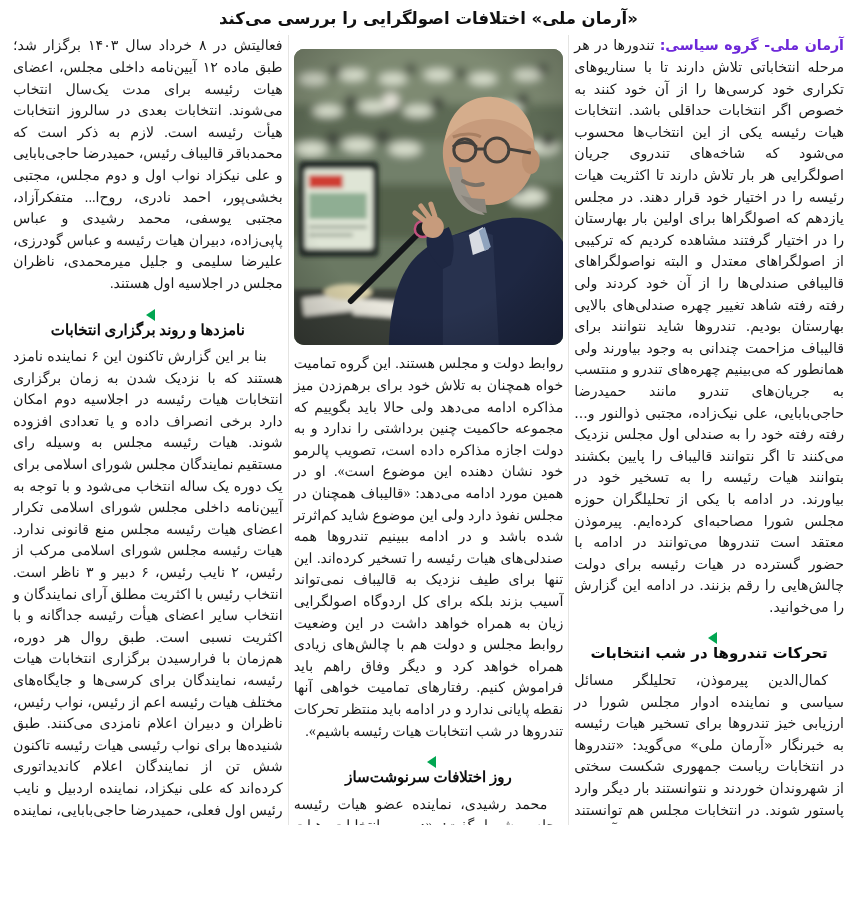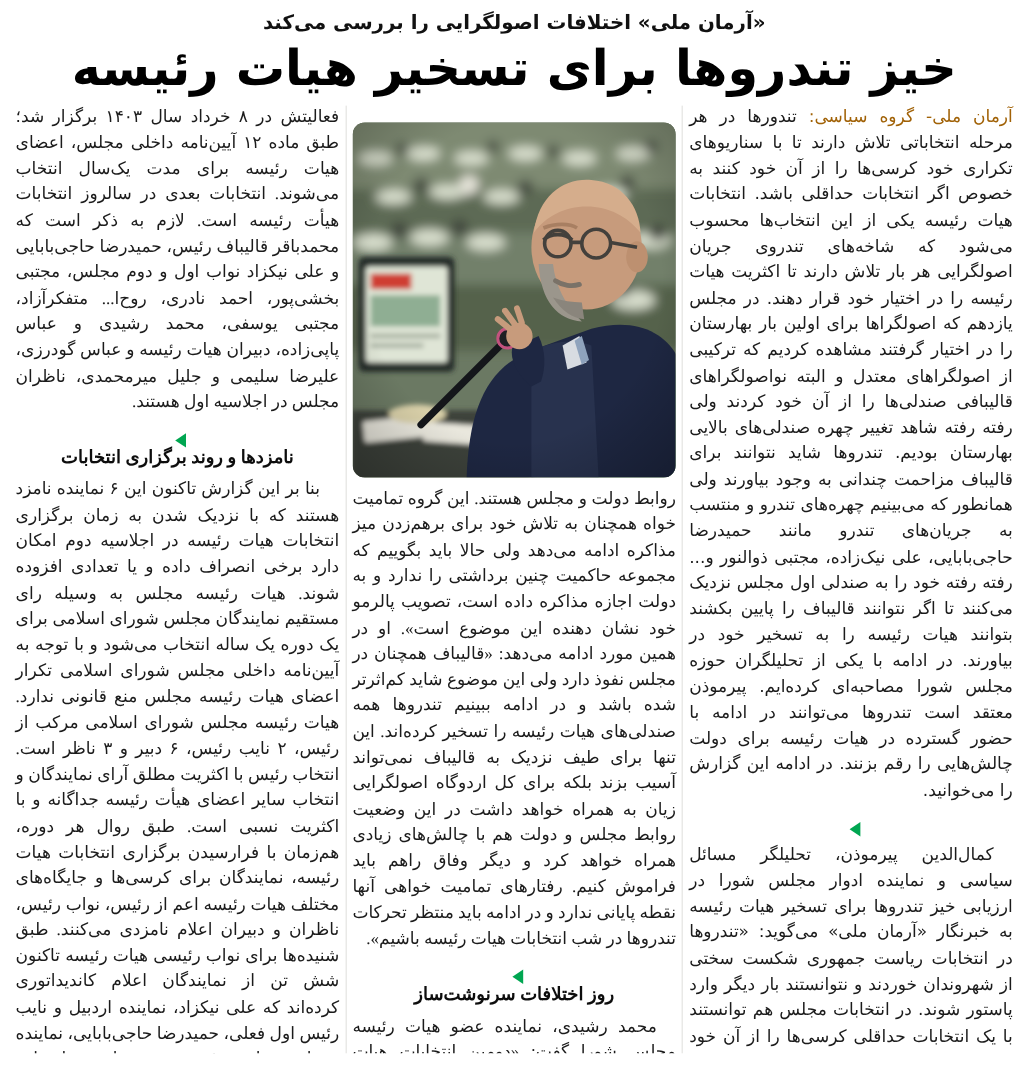--- a/index.html
+++ b/index.html
@@ -35,21 +35,21 @@
   .col + .col{ border-right:1px solid #e4e4e2;font-family:Liberation Serif, serif; }
 
   .col p{
     margin:0;
     font-size:14.2px;line-height:21.6px;
     text-align:justify;text-justify:inter-word;
     color:#1b1b1b;
     text-indent:16px;
   }
   .col p.no-indent{text-indent:0;}
-  .lead-label{font-weight:normal;color:#a16207;}
+  .lead-label{font-weight:bold;color:#6d28d9;}
 
   .section-heading{
     display:flex;align-items:center;
     font-size:15px;font-weight:bold;color:#0d0d0d;
     margin:14px 0 6px 0;line-height:1.3;flex-direction:column;
   }
   .tri-icon{
     width:0;height:0;display:inline-block;flex:0 0 auto;
     border-top:6px solid transparent;
     border-bottom:6px solid transparent;
@@ -64,30 +64,30 @@
   }
   .photo-wrap svg{display:block;width:100%;height:100%;}
 </style>
 </head>
 <body>
 
 <div class="page">
 
   <div class="header">
     <div class="kicker">«آرمان ملی» اختلافات اصولگرایی را بررسی می‌کند</div>
-    <div class="headline">خیز تندروها برای تسخیر هیات رئیسه</div>
   </div>
 
   <div class="columns">
 
     <div class="col">
       <p class="no-indent"><span class="lead-label">آرمان ملی- گروه سیاسی:</span>
         <span>تندورها در هر مرحله انتخاباتی تلاش دارند تا با سناریوهای تکراری خود کرسی‌ها را از آن خود کنند به خصوص اگر انتخابات حداقلی باشد. انتخابات هیات رئیسه یکی از این انتخاب‌ها محسوب می‌شود که شاخه‌های تندروی جریان اصولگرایی هر بار تلاش دارند تا اکثریت هیات رئیسه را در اختیار خود قرار دهند. در مجلس یازدهم که اصولگراها برای اولین بار بهارستان را در اختیار گرفتند مشاهده کردیم که ترکیبی از اصولگراهای معتدل و البته نواصولگراهای قالیبافی صندلی‌ها را از آن خود کردند ولی رفته رفته شاهد تغییر چهره صندلی‌های بالایی بهارستان بودیم. تندروها شاید نتوانند برای قالیباف مزاحمت چندانی به وجود بیاورند ولی همانطور که می‌بینیم چهره‌های تندرو و منتسب به جریان‌های تندرو مانند حمیدرضا حاجی‌بابایی، علی نیک‌زاده، مجتبی ذوالنور و... رفته رفته خود را به صندلی اول مجلس نزدیک می‌کنند تا اگر نتوانند قالیباف را پایین بکشند بتوانند هیات رئیسه را به تسخیر خود در بیاورند. در ادامه با یکی از تحلیلگران حوزه مجلس شورا مصاحبه‌ای کرده‌ایم. پیرموذن معتقد است تندروها می‌توانند در ادامه با حضور گسترده در هیات رئیسه برای دولت چالش‌هایی را رقم بزنند. در ادامه این گزارش را می‌خوانید.</span></p>
       <div class="section-heading">
         <span class="tri-icon"></span>
+        <span>تحرکات تندروها در شب انتخابات</span>
       </div>
       <p>کمال‌الدین پیرموذن، تحلیلگر مسائل سیاسی و نماینده ادوار مجلس شورا در ارزیابی خیز تندروها برای تسخیر هیات رئیسه به خبرنگار «آرمان ملی» می‌گوید: «تندروها در انتخابات ریاست جمهوری شکست سختی از شهروندان خوردند و نتوانستند بار دیگر وارد پاستور شوند. در انتخابات مجلس هم توانستند با یک انتخابات حداقلی کرسی‌ها را از آن خود کنند. مجلس دوازدهم با توجه به اینکه در اختیار اصولگراها است بازهم تندروها نمی‌توانند برای رئیس کنونی مجلس مزاحمت ایجاد کنند به همین دلیل چشم به صندلی‌های هیات رئیسه دوخته‌اند. تندروها نه روابط خوب در فضای جهانی را می‌خواهند و نه خواهان بهبود</p>
     </div>
 
     <div class="col">
       <div class="photo-wrap">
         <svg viewBox="0 0 272 296" preserveAspectRatio="xMidYMid slice">
           <defs>
             <filter id="bgblur" x="-20%" y="-20%" width="140%" height="140%">
                 <feGaussianBlur stdDeviation="4.5"></feGaussianBlur>

